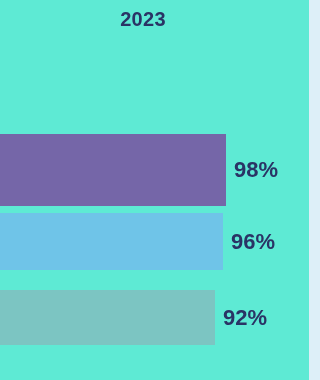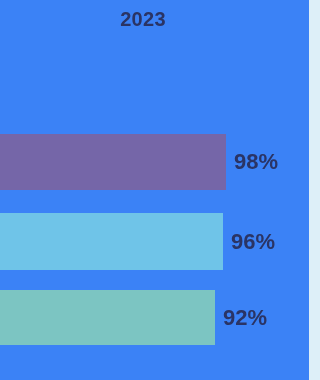--- a/index.html
+++ b/index.html
@@ -44,28 +44,28 @@
   }
   .bar-value {
     font-size: 22px;
     font-weight: bold;
     color: #2a3465;
     margin-left: 8px;
     white-space: nowrap;
     line-height: 1;
   }
   #row-0 { top: 59px;  height: 58px; }
-  #row-1 { top: 134px; height: 56px; }
+  #row-1 { top: 134px; height: 72px; }
   #row-2 { top: 213px; height: 57px; }
   #row-3 { top: 290px; height: 55px; }
 </style>
 </head>
 <body style="background: rgb(221, 239, 248);">
 
-<div id="chart-root" style="background: #3b82f6;">
+<div id="chart-root" style="background: #5eead4;">
 
   <div id="chart-title" style="color: rgb(42, 52, 101);">2023</div>
 
 
   <div class="bar-row" id="row-1">
     <div class="bar" style="width: 226px; background: rgb(117, 102, 168);"></div>
     <div class="bar-value" style="color: rgb(42, 52, 101);">98%</div>
   </div>
 
   <div class="bar-row" id="row-2">

